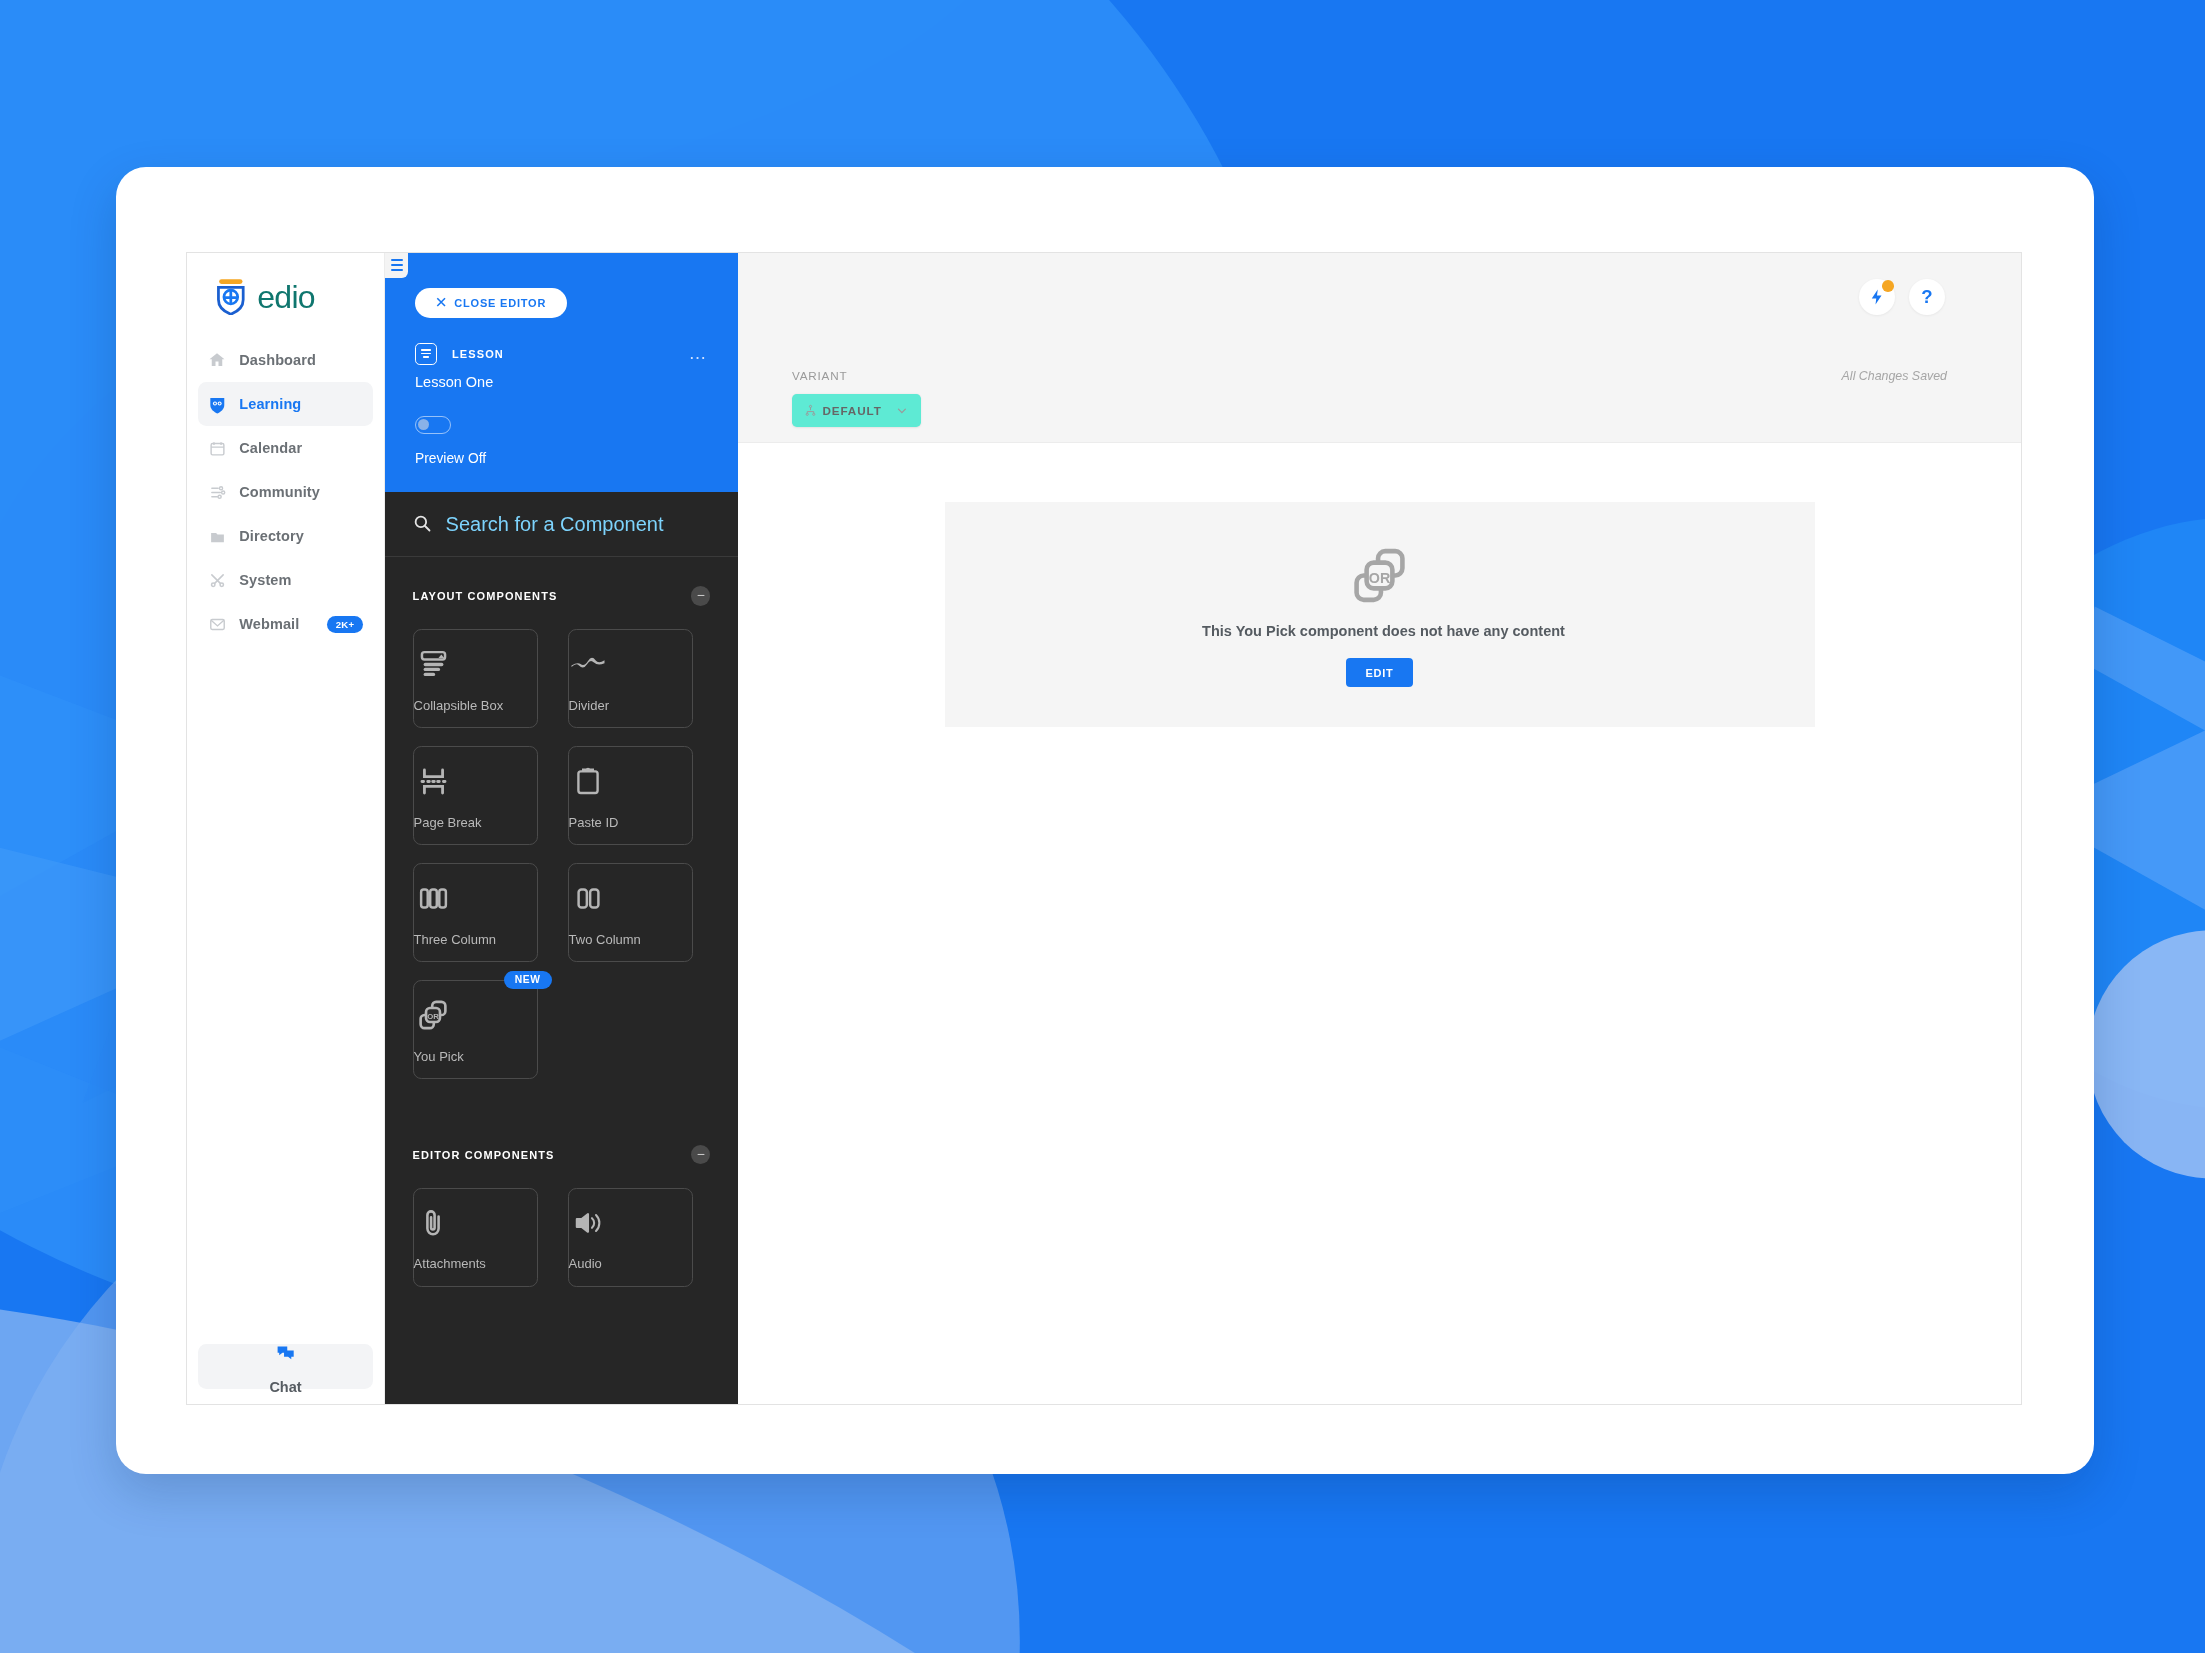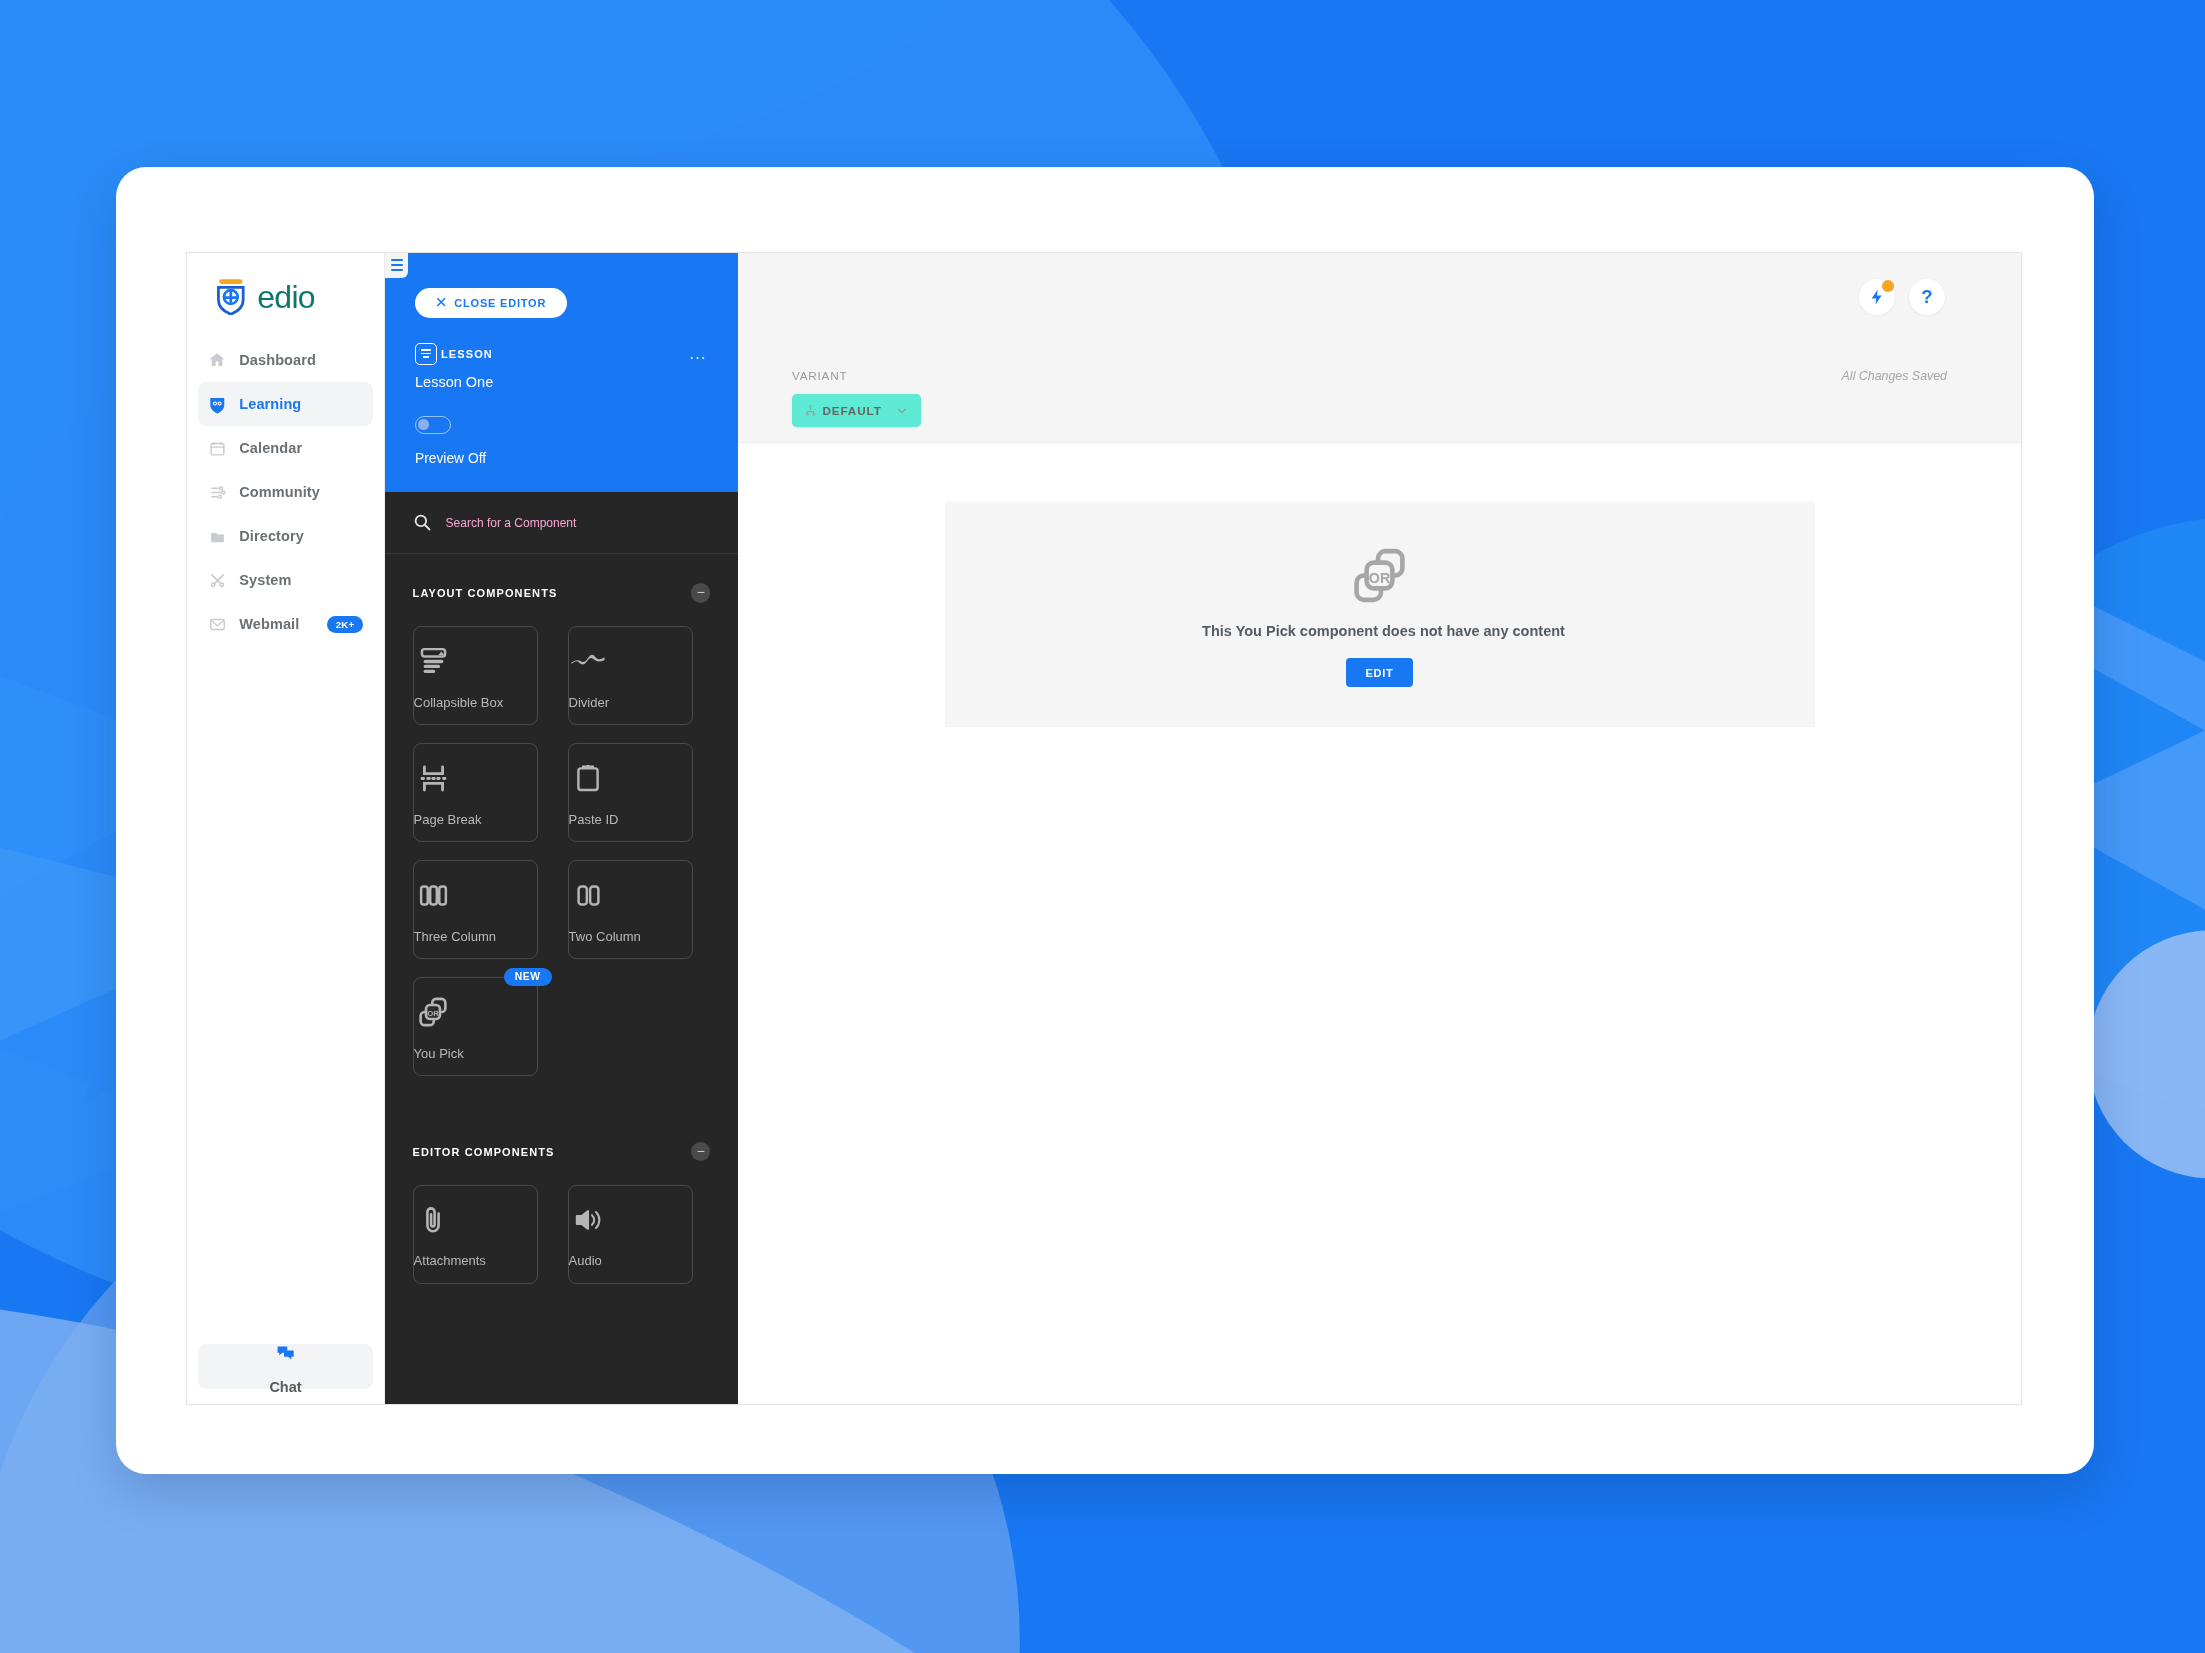--- a/index.html
+++ b/index.html
@@ -103,21 +103,21 @@
     margin: 16.5px 0 0 30px;
     display: inline-flex; align-items: center; gap: 8.3px;
     background: #fff; color: #1877f2;
     font-size: 11px; font-weight: 700; letter-spacing: 0.8px;
     border: none; border-radius: 20.7px;
     padding: 9px 20.7px;
     cursor: pointer;
   }
   .lesson-row {
     margin: 25px 30px 0 30px;
-    display: flex; align-items: center; gap: 4px;
+    display: flex; align-items: center; gap: 15px;
   }
   .lesson-ico {
     width: 22px; height: 22px; border: 1.4px solid #fff; border-radius: 4.8px;
     display:flex; flex-direction:column; align-items:center; justify-content:center; gap:2.1px;
   }
   .lesson-ico i { display:block; height:1.4px; background:#fff; border-radius:0.7px; }
   .lesson-label { color:#fff; font-size:11px; font-weight:700; letter-spacing:1.1px; }
   .lesson-dots { margin-left:auto; color:#cfe1ff; font-size:18px; letter-spacing:1.4px; line-height:0.4; cursor:pointer; }
   .lesson-name { margin: 9.6px 30px 0 30px; color:#fff; font-size:14.5px; font-weight:400; }
   .preview-row { margin: 26px 30px 0 30px; display:flex; align-items:flex-start; gap:17px;flex-direction:column; }
@@ -127,21 +127,21 @@
     position: relative; cursor: pointer;
   }
   .toggle .knob { position:absolute; left:2.1px; top:2.1px; width:11px; height:11px; border-radius:50%; background:#8ab2e8; }
   .preview-label { color:#fff; font-size:13.8px; }
 
   .search-row {
     display: flex; align-items: center; gap: 15px;
     padding: 20.7px 27.6px 20.7px 27.6px;
     border-bottom: 0.7px solid #3a3a3a;
   }
-  .search-ph { color:#f9a8d4; font-size:12px; }
+  .search-ph { color:#7dd3fc; font-size:20px; }
 
   .panel-scroll { flex: 1; overflow: hidden; padding: 0 27.6px; }
   .sec-head {
     display:flex; align-items:center;
     margin: 29px 0 23.4px 0;
   }
   .sec-title { color:#fff; font-size:11px; font-weight:700; letter-spacing:1.1px; }
   .sec-toggle {
     margin-left:auto; width:19.3px; height:19.3px; border-radius:50%;
     background:#4a4a4a; color:#cfcfcf;

